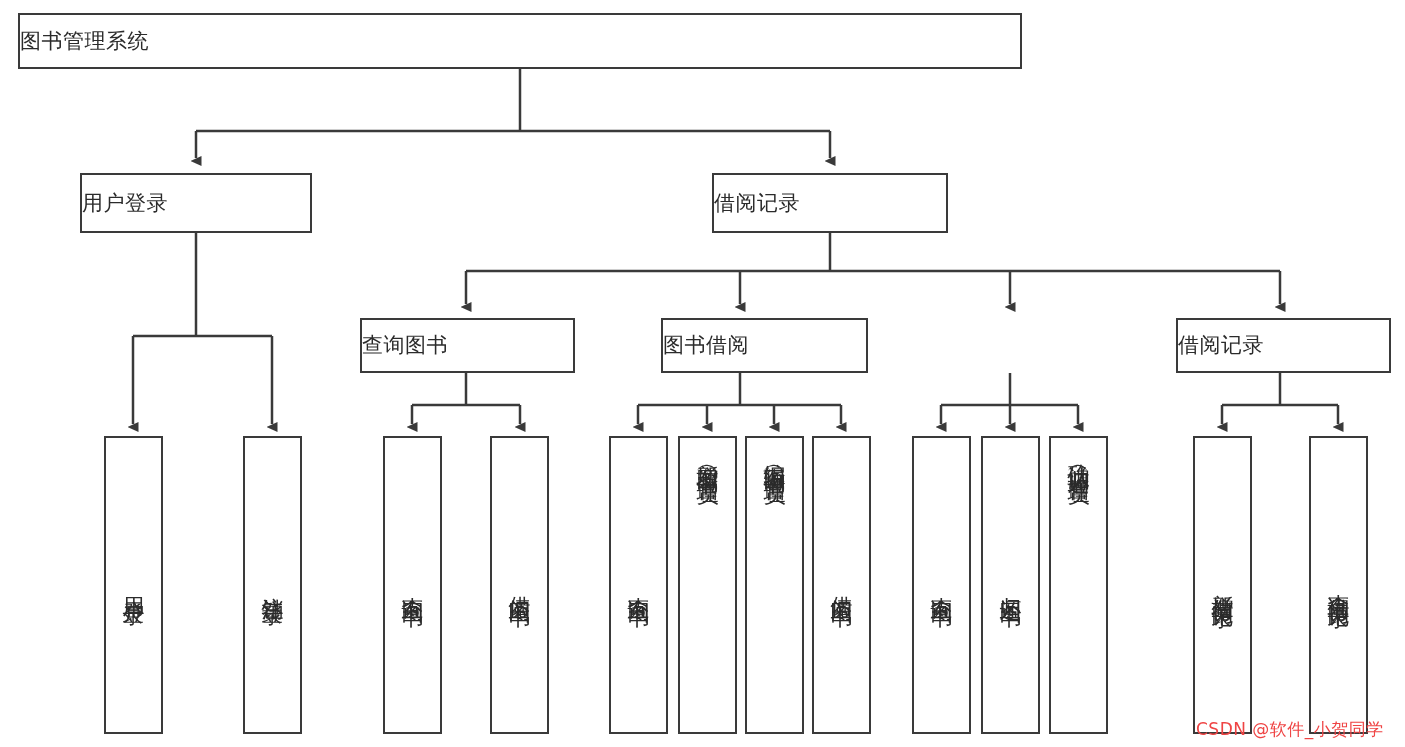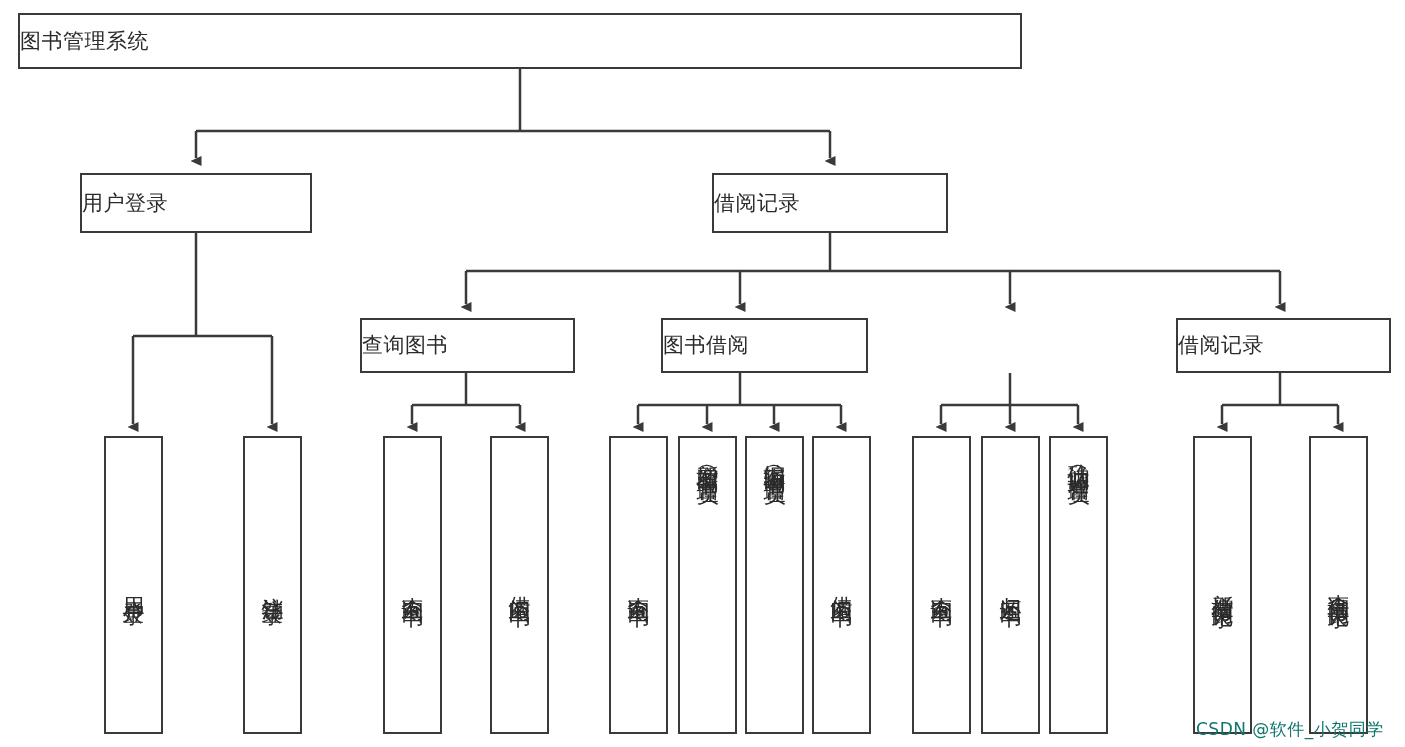--- a/index.html
+++ b/index.html
@@ -54,21 +54,21 @@
     font-size: 22px;
     letter-spacing: 3px;
     white-space: nowrap;
   }
   .node.vertical.centered {
     align-items: center;
     padding-top: 0;
   }
   .watermark {
     position: absolute;
-    color: #0f766e;
+    color: #ef4444;
     font-size: 17px;
     white-space: nowrap;
     letter-spacing: 0.5px;
   }
 </style>
 </head>
 <body>
 
 <div id="canvas">
 

